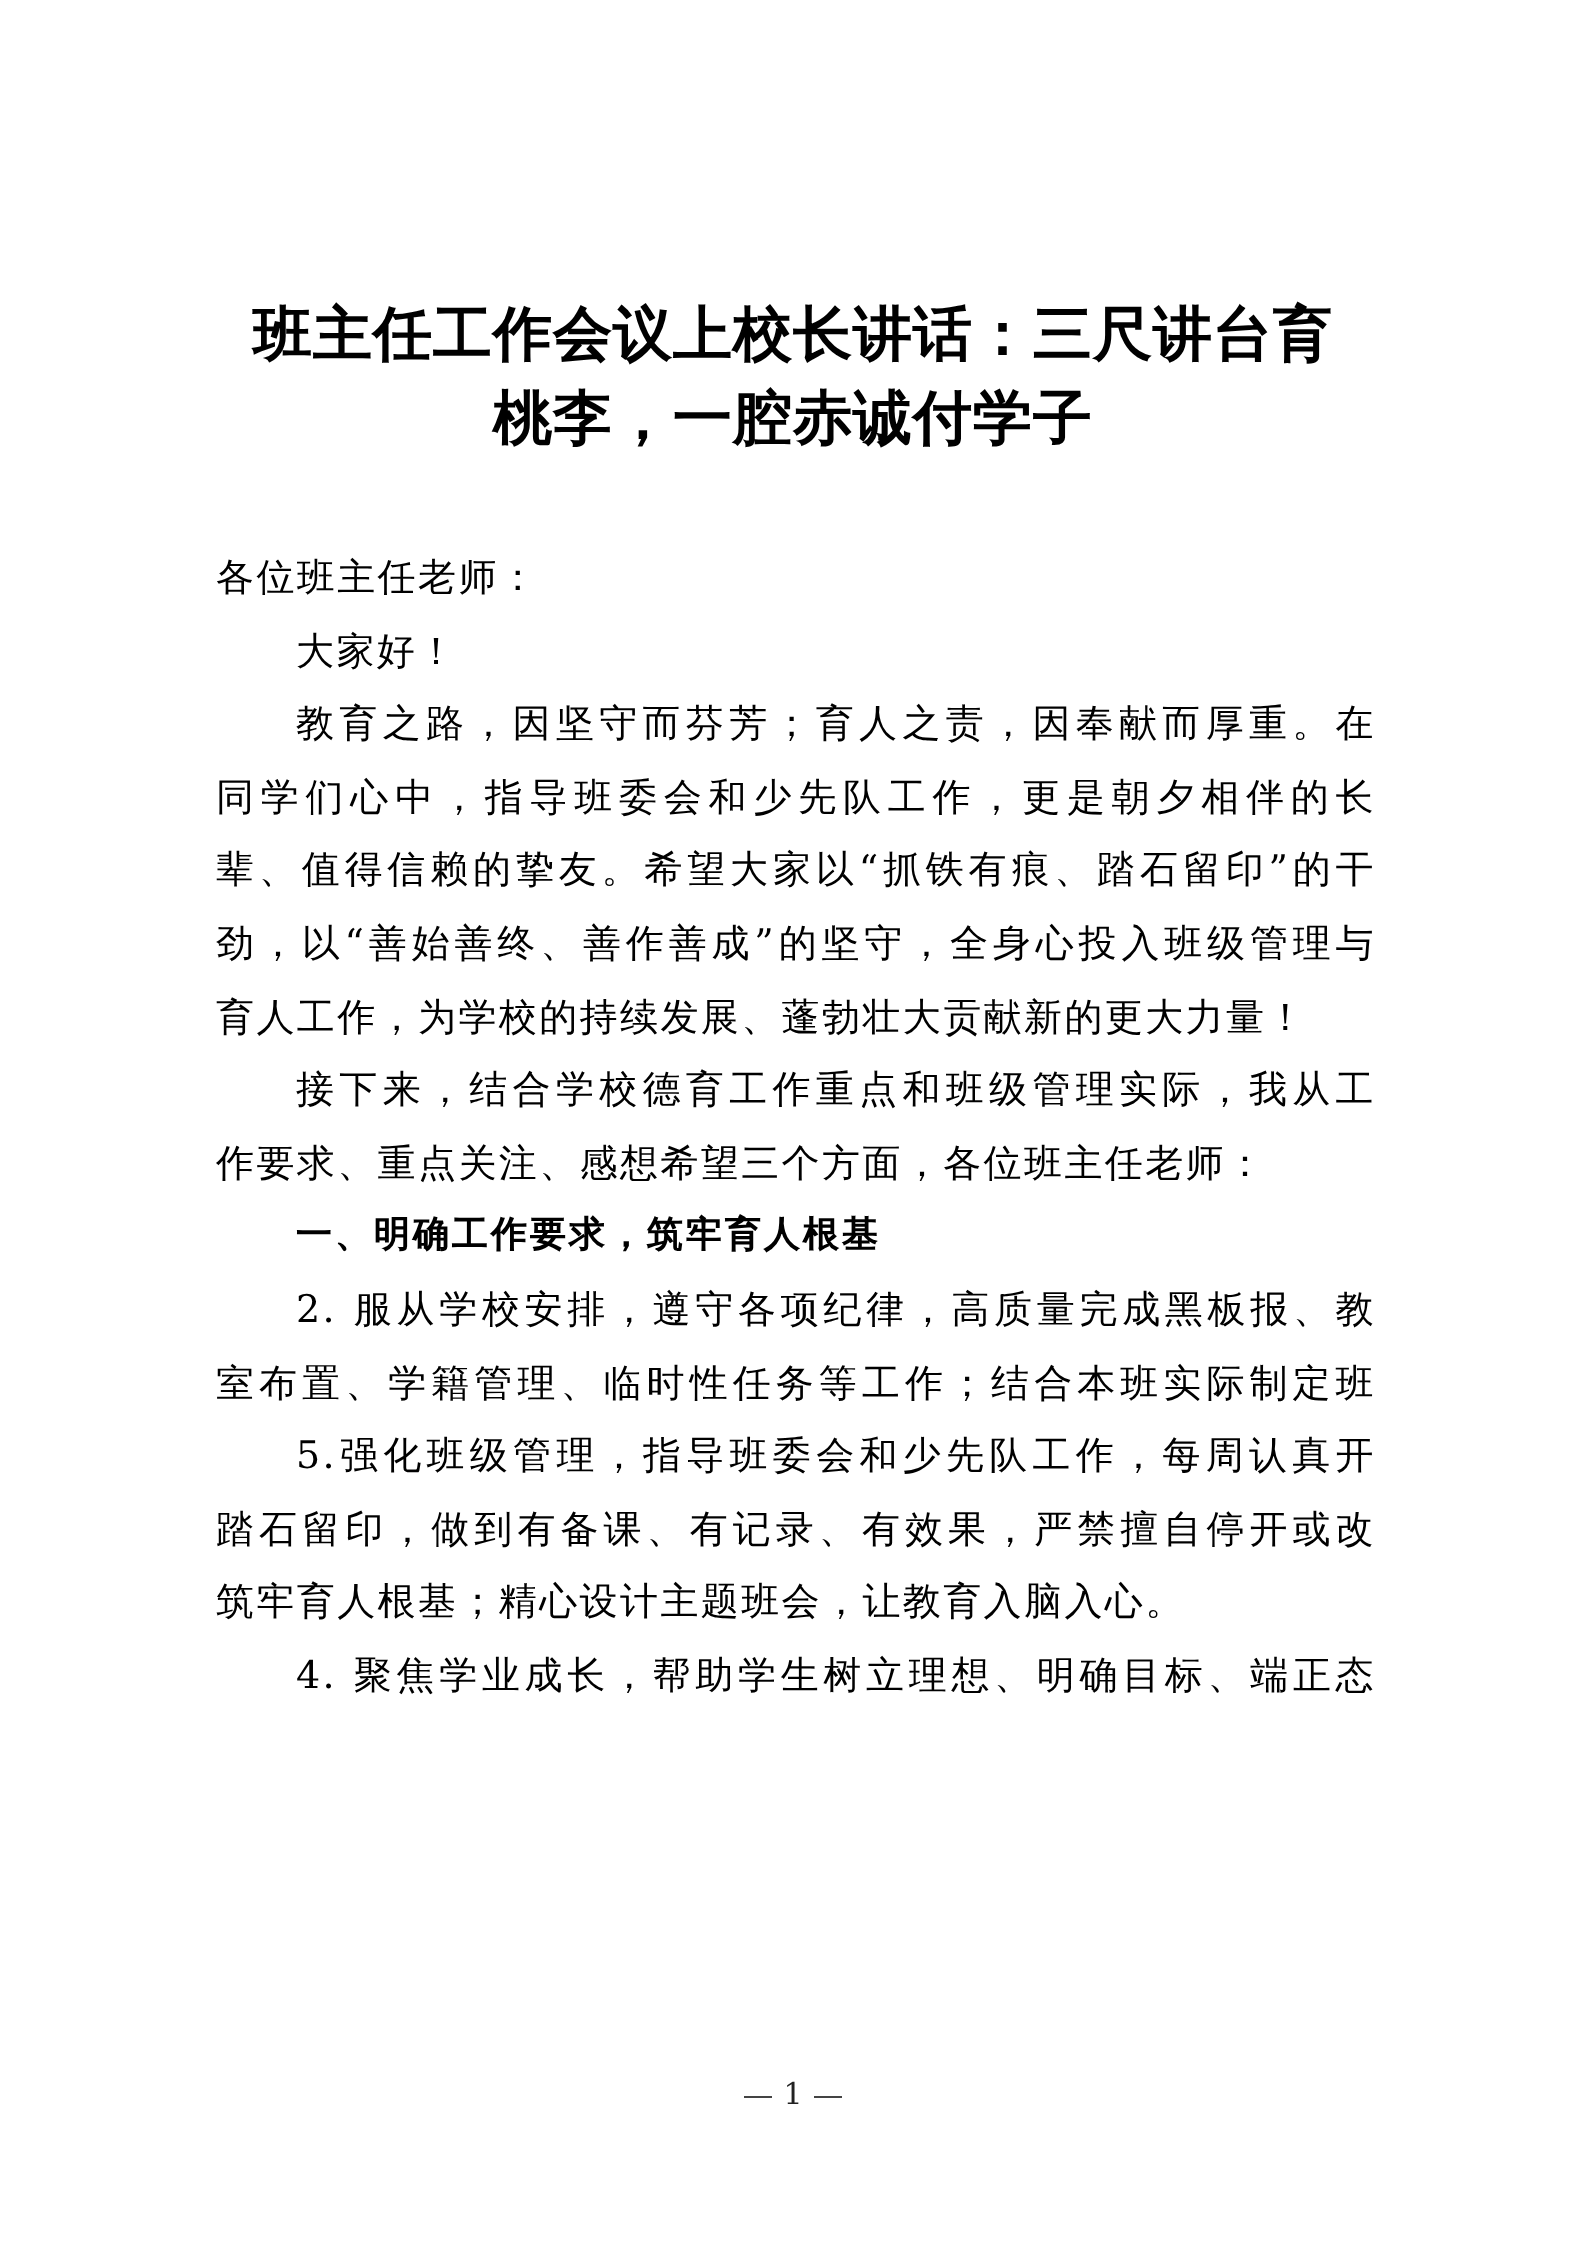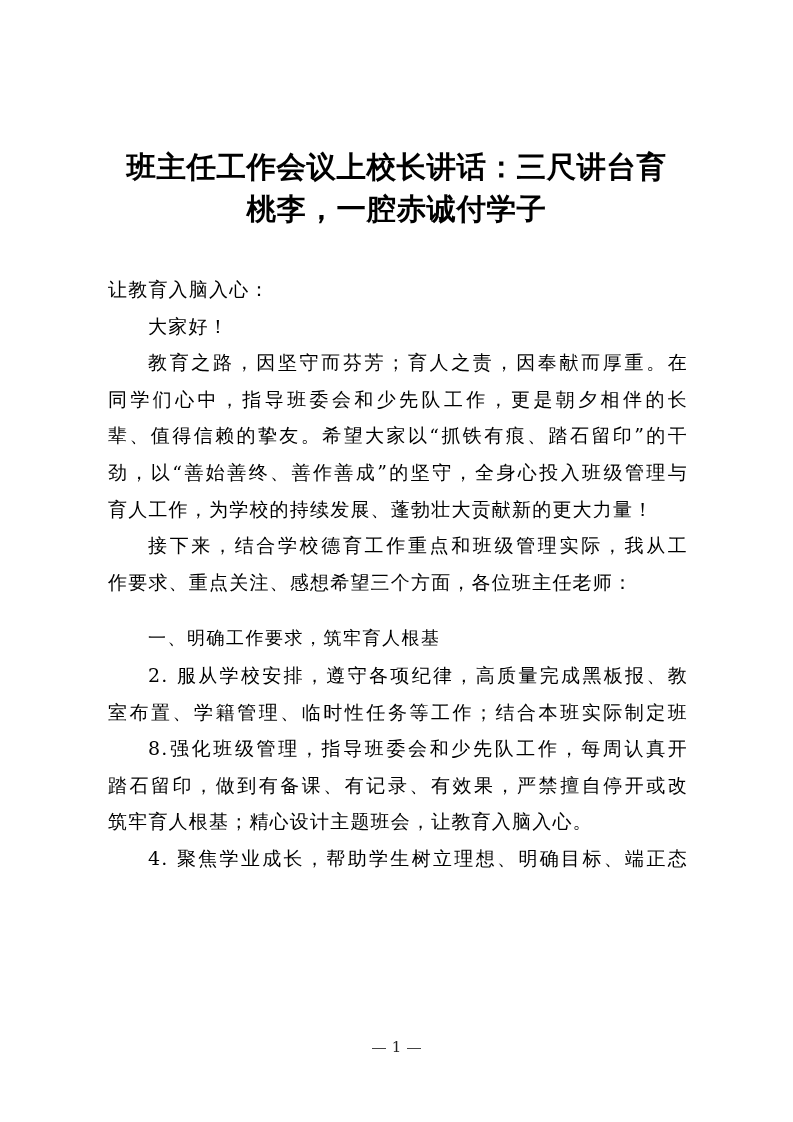--- a/index.html
+++ b/index.html
@@ -49,24 +49,23 @@
       white-space: nowrap;
       height: 36.6px;
       text-align: justify;
       text-align-last: justify;
       letter-spacing: 1.2px;
     }
     .line.last { text-align-last: left; }
     .line.indent { padding-left: 40px; }
     .line.bold {
       font-family: "DejaVu Sans", sans-serif;
-      font-weight: normal;
+      font-weight: bold;
       font-size: 18px;
       letter-spacing: 1.5px;
-      margin-top: 20px;
     }
     .page-number {
       position: absolute;
       left: 0;
       width: 793px;
       top: 1038px;
       text-align: center;
       font-family: "DejaVu Serif", serif;
       font-size: 15px;
       color: #222222;
@@ -84,21 +83,21 @@
 <body>
 
 <div class="page">
 
   <div class="title">
     <span>班主任工作会议上校长讲话：三尺讲台育</span>
     <span>桃李，一腔赤诚付学子</span>
   </div>
 
   <div class="body">
-    <span class="line last">让教育入脑入心：</span>
+    <span class="line last">各位班主任老师：</span>
     <span class="line indent last">大家好！</span>
 
     <div>
       <span class="line indent">教育之路，因坚守而芬芳；育人之责，因奉献而厚重。在</span>
       <span class="line">同学们心中，指导班委会和少先队工作，更是朝夕相伴的长</span>
       <span class="line">辈、值得信赖的挚友。希望大家以“抓铁有痕、踏石留印”的干</span>
       <span class="line">劲，以“善始善终、善作善成”的坚守，全身心投入班级管理与</span>
       <span class="line last">育人工作，为学校的持续发展、蓬勃壮大贡献新的更大力量！</span>
     </div>
 
@@ -109,21 +108,21 @@
 
     <span class="line indent bold last">一、明确工作要求，筑牢育人根基</span>
 
 
     <div>
       <span class="line indent">2. 服从学校安排，遵守各项纪律，高质量完成黑板报、教</span>
       <span class="line">室布置、学籍管理、临时性任务等工作；结合本班实际制定班</span>
     </div>
 
     <div>
-      <span class="line indent">8.强化班级管理，指导班委会和少先队工作，每周认真开</span>
+      <span class="line indent">5.强化班级管理，指导班委会和少先队工作，每周认真开</span>
       <span class="line">踏石留印，做到有备课、有记录、有效果，严禁擅自停开或改</span>
       <span class="line last">筑牢育人根基；精心设计主题班会，让教育入脑入心。</span>
     </div>
 
     <div>
       <span class="line indent">4. 聚焦学业成长，帮助学生树立理想、明确目标、端正态</span>
     </div>
   </div>
 
   <div class="page-number">

